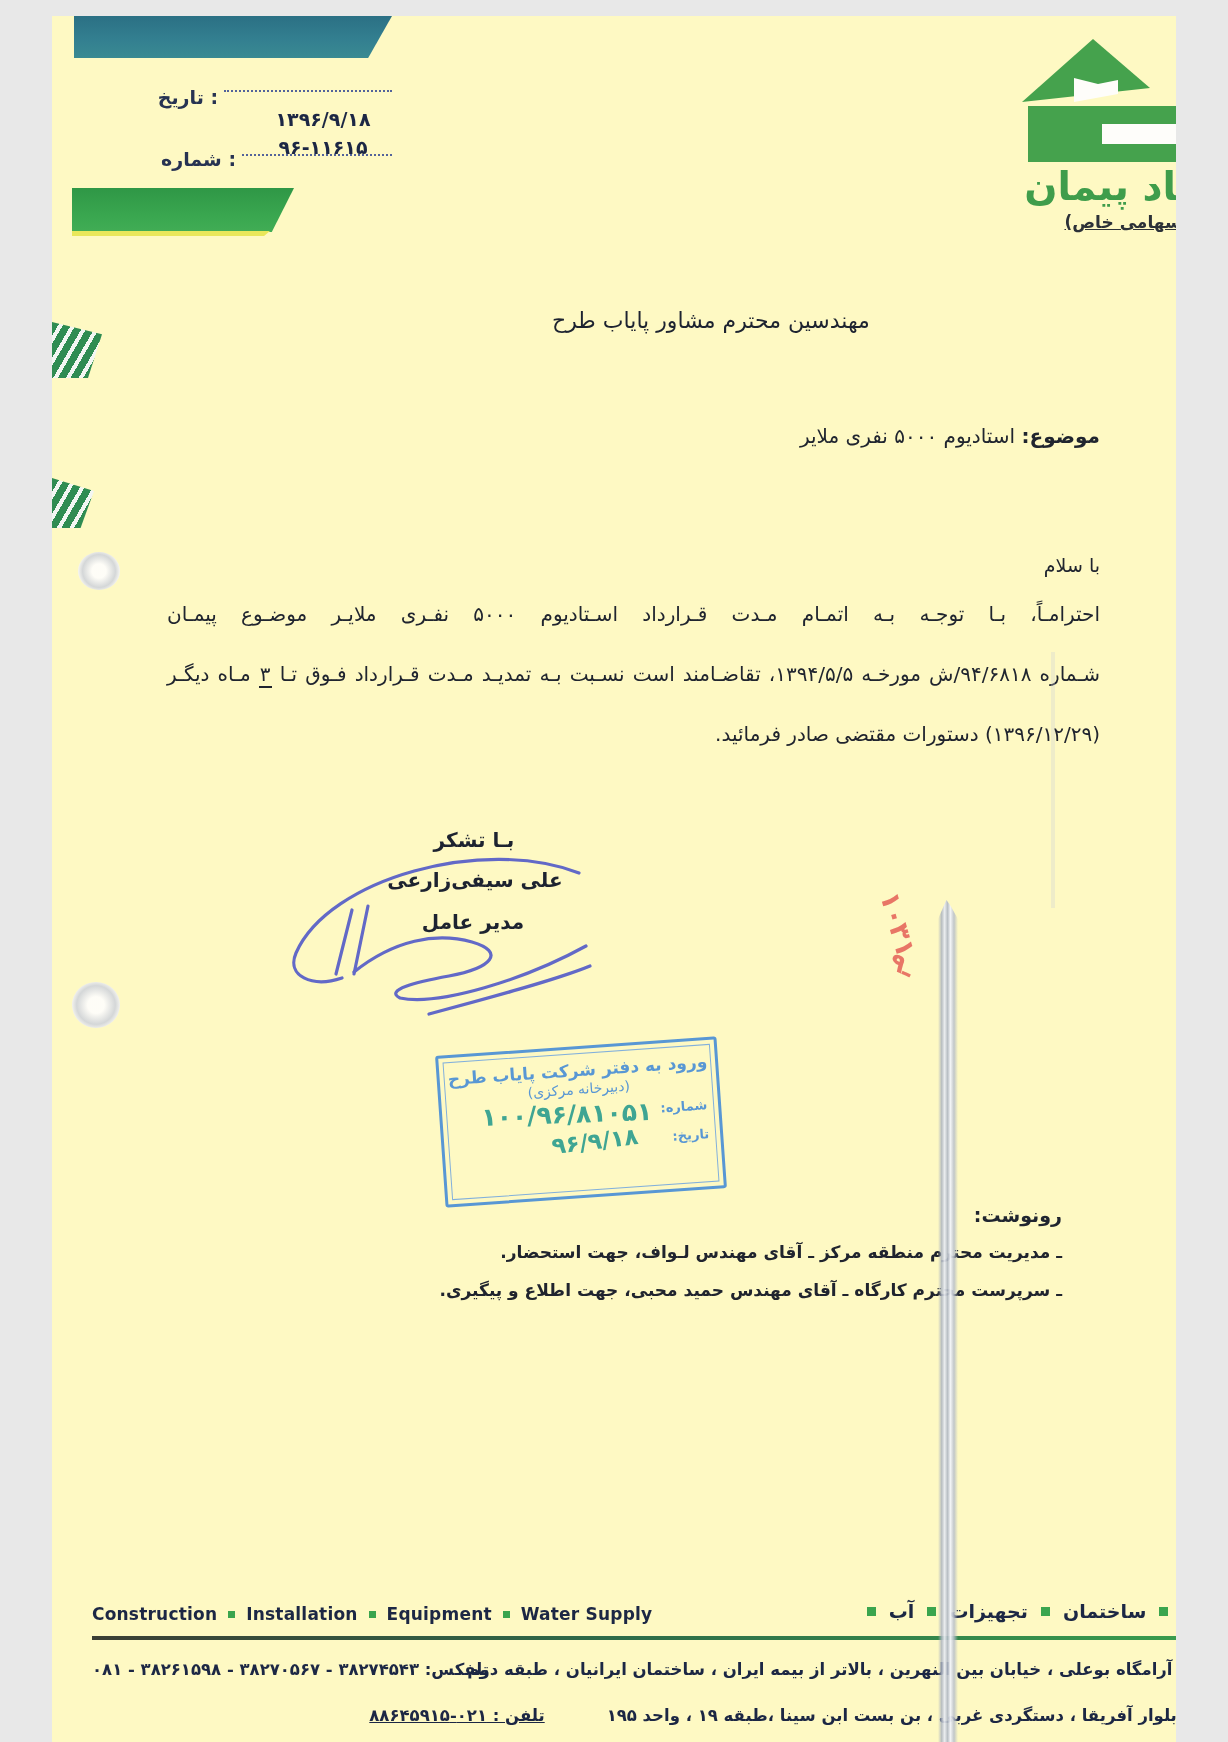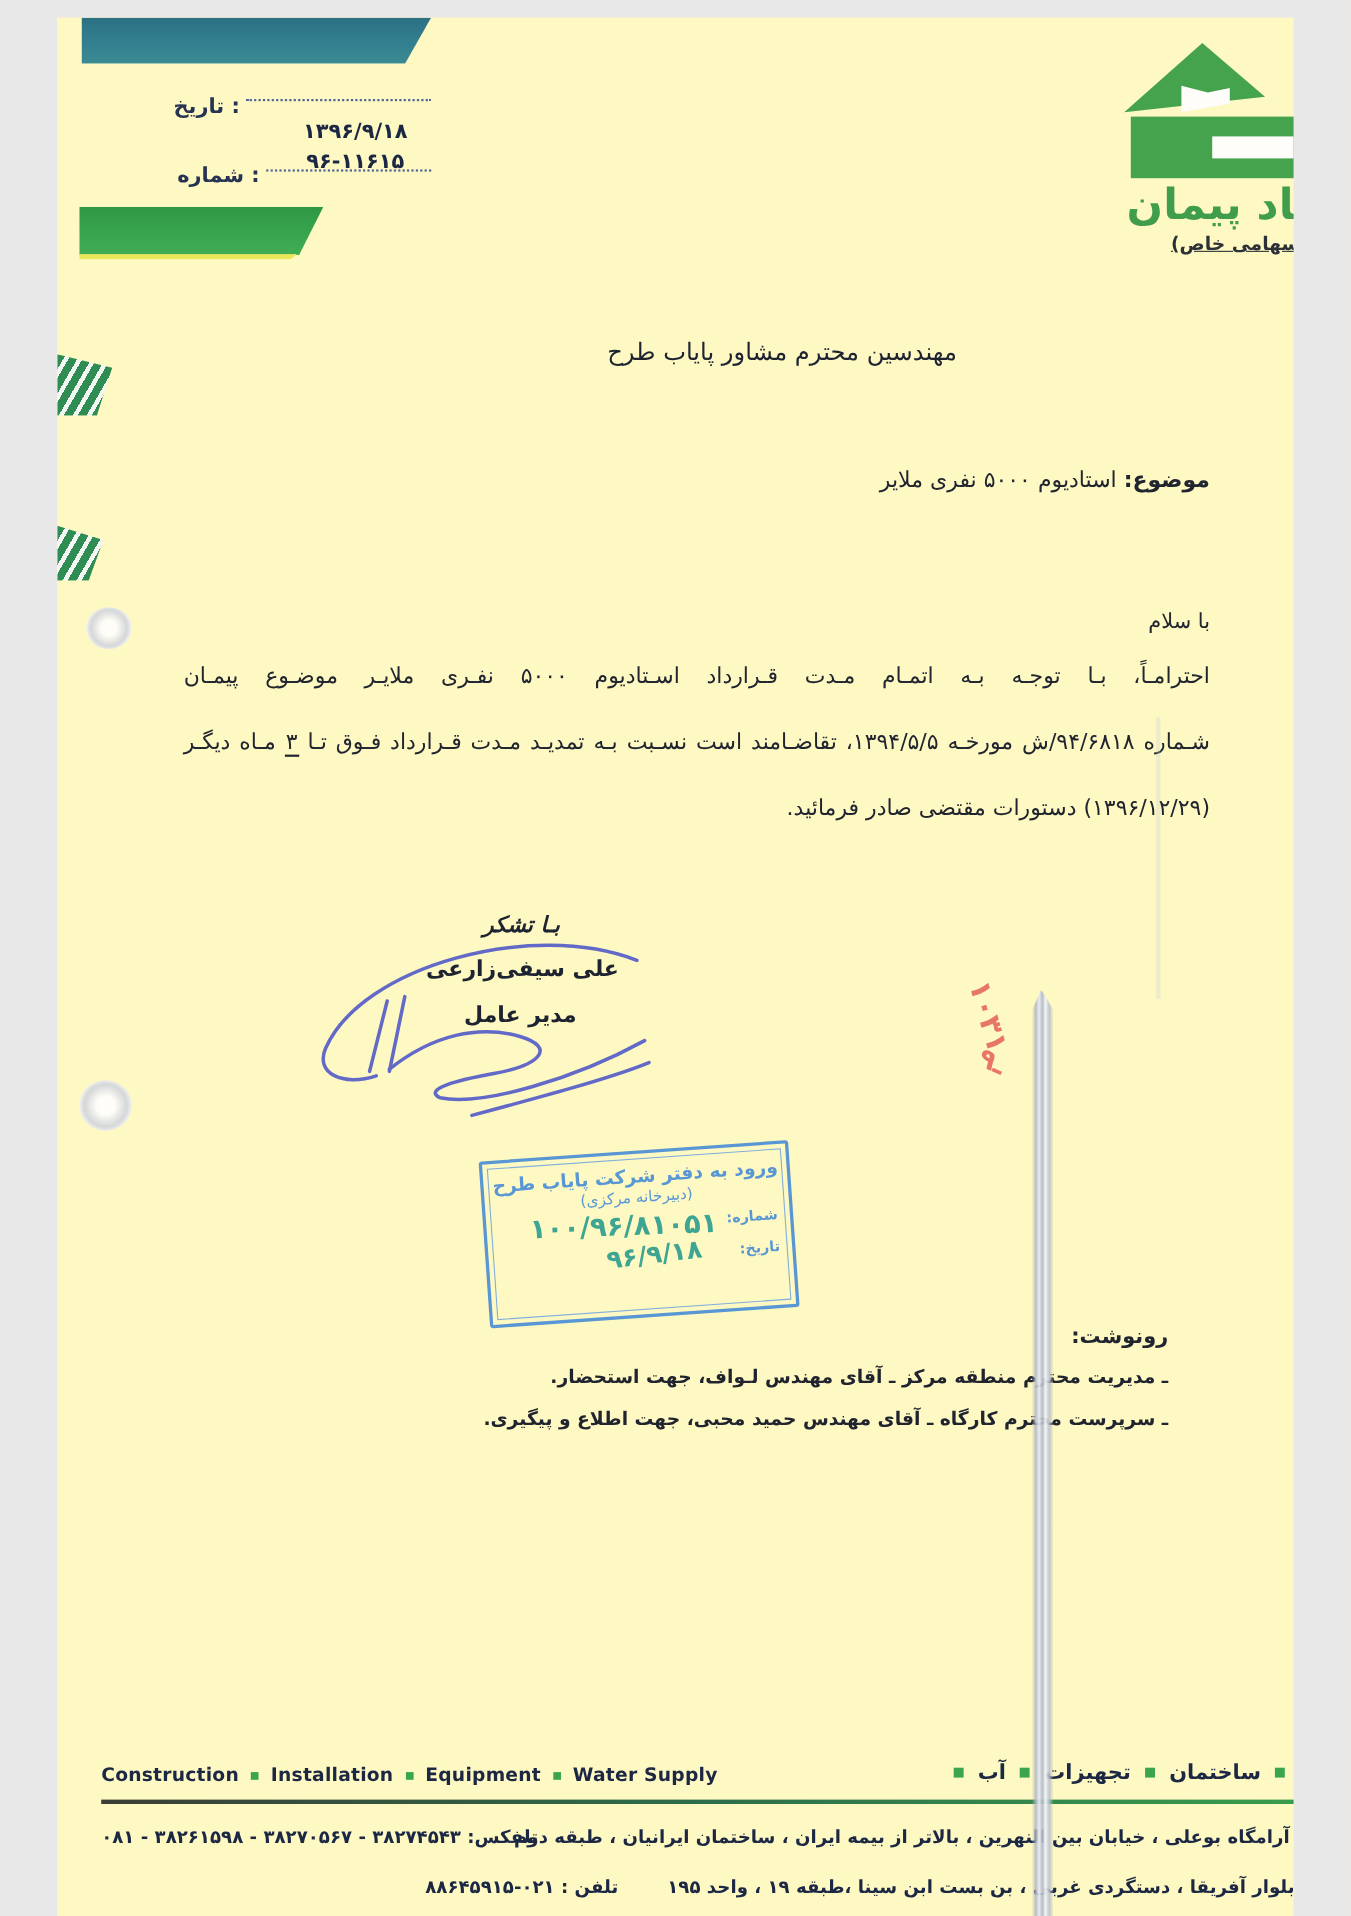--- a/index.html
+++ b/index.html
@@ -151,21 +151,21 @@
   </div>
 
   <div class="abs salutation rtl" style="left:850px; top:538px; width:198px;">با سلام</div>
 
   <div class="abs rtl" style="left:115px; top:586px; width:933px; font-size:20px; text-align:justify; text-align-last:justify;">احترامـاً، بـا توجـه بـه اتمـام مـدت قـرارداد اسـتادیوم ۵۰۰۰ نفـری ملایـر موضـوع پیمـان</div>
   <div class="abs rtl" style="left:115px; top:646px; width:933px; font-size:20px; text-align:justify; text-align-last:justify;">
     <span>شـماره ۹۴/۶۸۱۸/ش مورخـه ۱۳۹۴/۵/۵، تقاضـامند است نسـبت بـه تمدیـد مـدت قـرارداد فـوق تـا </span><span class="u-num">۳</span><span> مـاه دیگـر</span>
   </div>
   <div class="abs body-right rtl" style="left:115px; top:706px; width:933px;">(۱۳۹۶/۱۲/۲۹) دستورات مقتضی صادر فرمائید.</div>
 
-  <div class="abs closing" style="left:352px; top:812px; width:140px;font-style:italic;">بـا تشکر</div>
+  <div class="abs closing" style="left:352px; top:812px; width:140px;">بـا تشکر</div>
   <div class="abs signer" style="left:328px; top:852px; width:190px;">علی سیفی‌زارعی</div>
   <div class="abs signer-title" style="left:356px; top:894px; width:130px;">مدیر عامل</div>
 
   <svg class="abs" style="left:182px; top:832px;" width="366" height="184" viewBox="0 0 366 184">
     <g fill="none" stroke="#4750c8" stroke-width="3.2" stroke-linecap="round" opacity=".85">
       <path d="M345,25 C250,-12 95,30 62,105 C52,128 78,140 108,130"></path>
       <path d="M118,62 l-16,64"></path>
       <path d="M134,58 l-14,68"></path>
       <path d="M120,124 C160,92 202,84 238,94 C272,104 258,120 215,128 C182,134 150,142 166,150 C205,158 290,132 352,98"></path>
       <path d="M195,166 C255,150 322,132 356,118"></path>
@@ -215,18 +215,18 @@
     <span class="svc-fa">آب</span>
     <i class="sq"></i>
   </div>
 
   <div class="abs footer-rule"></div>
 
   <div class="abs addr rtl" style="left:560px; top:1644px; width:630px; text-align:right;">همدان ، آرامگاه بوعلی ، خیابان بین النهرین ، بالاتر از بیمه ایران ، ساختمان ایرانیان ، طبقه دوم</div>
   <div class="abs addr rtl" style="left:40px; top:1644px; width:470px; text-align:left;">تلفکس: ۳۸۲۷۴۵۴۳ - ۳۸۲۷۰۵۶۷ - ۳۸۲۶۱۵۹۸ - ۰۸۱</div>
 
   <div class="abs addr rtl" style="left:560px; top:1690px; width:630px; text-align:right;">تهران : بلوار آفریقا ، دستگردی غربی ، بن بست ابن سینا ،طبقه ۱۹ ، واحد ۱۹۵</div>
-  <div class="abs addr rtl" style="left:300px; top:1690px; width:210px; text-align:right;">تلفن : ۰۲۱-۸۸۶۴۵۹۱۵</div>
+  <div class="abs addr rtl" style="left:300px; top:1690px; width:210px; text-align:center;text-decoration:underline;">تلفن : ۰۲۱-۸۸۶۴۵۹۱۵</div>
 
   <div class="abs crease-faint"></div>
   <div class="abs crease-main"></div>
 
 </div>
 
 </body></html>

